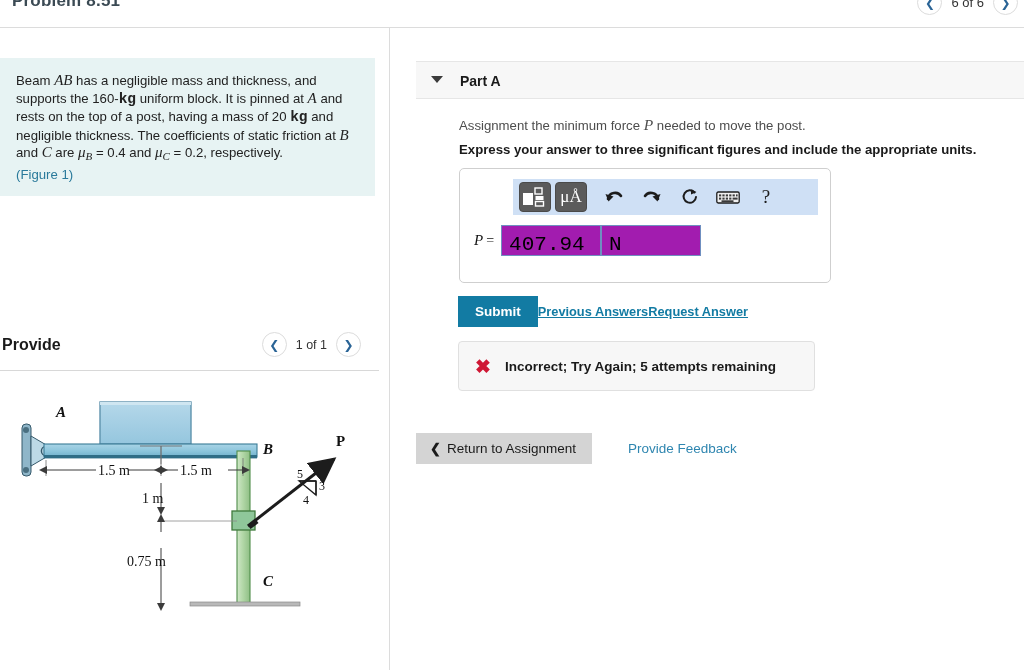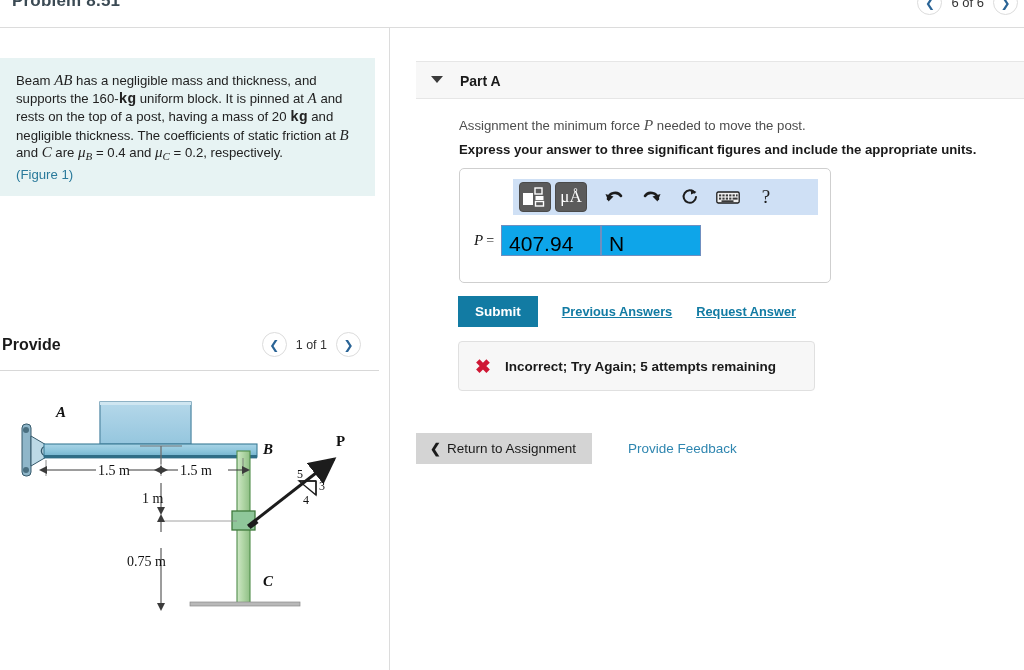--- a/index.html
+++ b/index.html
@@ -154,32 +154,32 @@
   #p-label {
     font-family: "Liberation Serif", serif;
     font-size: 15px; font-style: italic; color: #111;
     margin-right: 3px;
   }
   #p-equals {
     font-family: "Liberation Serif", serif;
     font-size: 14px; color: #111; margin-right: 7px; font-style: normal;
   }
   .ans-field {
-    border: 1px solid #6f8fc0; background: #0ea5e9;
-    font-family: Liberation Sans, sans-serif;
+    border: 1px solid #6f8fc0; background: #a21caf;
+    font-family: Liberation Mono, monospace;
     font-size: 21px; color: #000;
     padding: 10px 7px 3px 7px;
     height: 31px; line-height: 25px;
   }
   #value-field { width: 100px; }
   #unit-field  { width: 100px; }
 
   #submit-row {
     position: absolute; left: 68px; top: 268px;
-    display: flex; align-items: center; gap: 24px;
+    display: flex; align-items: center;
   }
   #submit-button {
     background: #127ba3; color: #fff;
     font-size: 13.5px; font-weight: bold;
     padding: 8px 17px 8px 17px; border: none; cursor: pointer;
     font-family: "Liberation Sans", sans-serif;
   }
   .link-btn {
     color: #127ba3; font-size: 12.8px; font-weight: bold;
     text-decoration: underline; cursor: pointer; 

